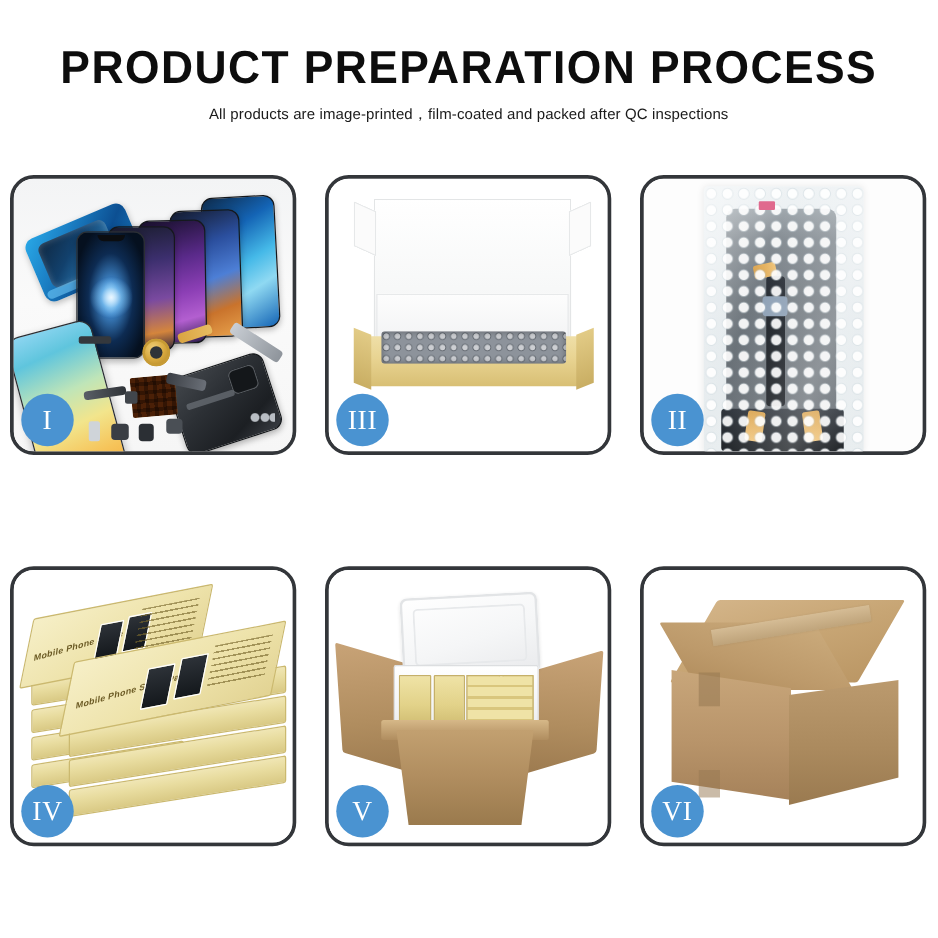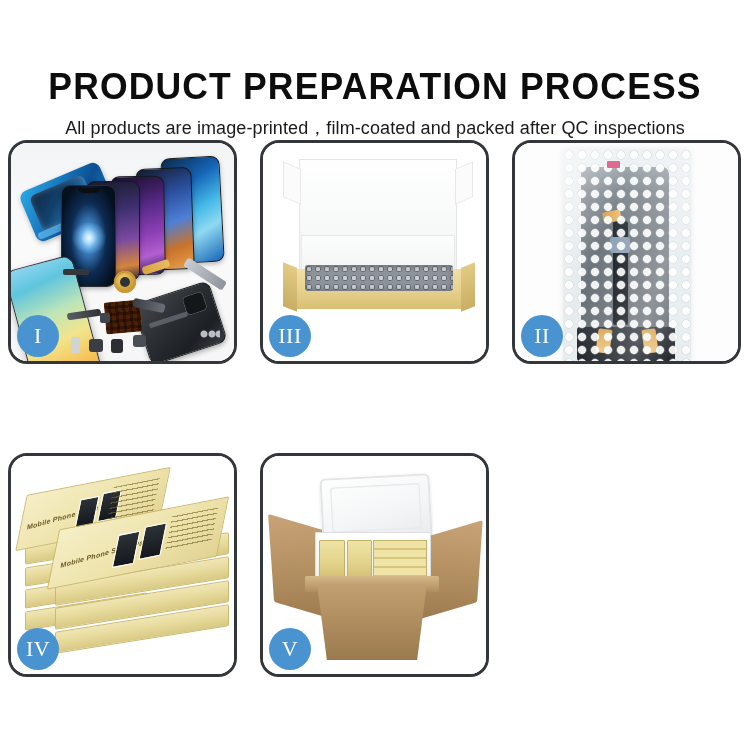--- a/index.html
+++ b/index.html
@@ -14,39 +14,38 @@
     font-family: "Liberation Sans", sans-serif;
     position: relative;
   }
 
   
   .header {
     position: absolute;
     left: 0; top: 0;
     width: 750px;
     text-align: center;
-    margin-top: 33px;
   }
   .page-title {
     margin: 0;
     padding-top: 34px;
     font-family: "Liberation Sans", sans-serif;
     font-size: 37px;
     font-weight: bold;
     letter-spacing: 1.2px;
     color: #0d0d0d;
     line-height: 40px;
     transform: scaleX(0.96);
     white-space: nowrap;
   }
   .page-subtitle {
     margin: 0;
     padding-top: 9px;
     font-family: "Liberation Sans", sans-serif;
-    font-size: 18px;
+    font-size: 12px;
     font-weight: normal;
     color: #1a1a1a;
     letter-spacing: 0.1px;
     white-space: nowrap;
   }
 
   
   .grid {
     position: absolute;
     left: 8px;
@@ -580,14 +579,29 @@
         <span class="ybox"></span>
         <span class="ybox"></span>
         <span class="ybox-flat"></span>
       </div>
       <div class="carton-rim"></div>
       <div class="carton-body"></div>
     </div>
     <div class="badge">V</div>
   </div>
 
+  <div class="panel">
+    <div class="panel-stage">
+      <div class="p6-bg"></div>
+      <div class="box3d">
+        <div class="bx-top"></div>
+        <div class="bx-top2"></div>
+        <div class="bx-left"></div>
+        <div class="bx-right"></div>
+        <div class="tape"></div>
+        <div class="tape-side-a"></div>
+        <div class="tape-side-b"></div>
+      </div>
+    </div>
+    <div class="badge">VI</div>
+  </div>
 
 </div>
 
 </body></html>

